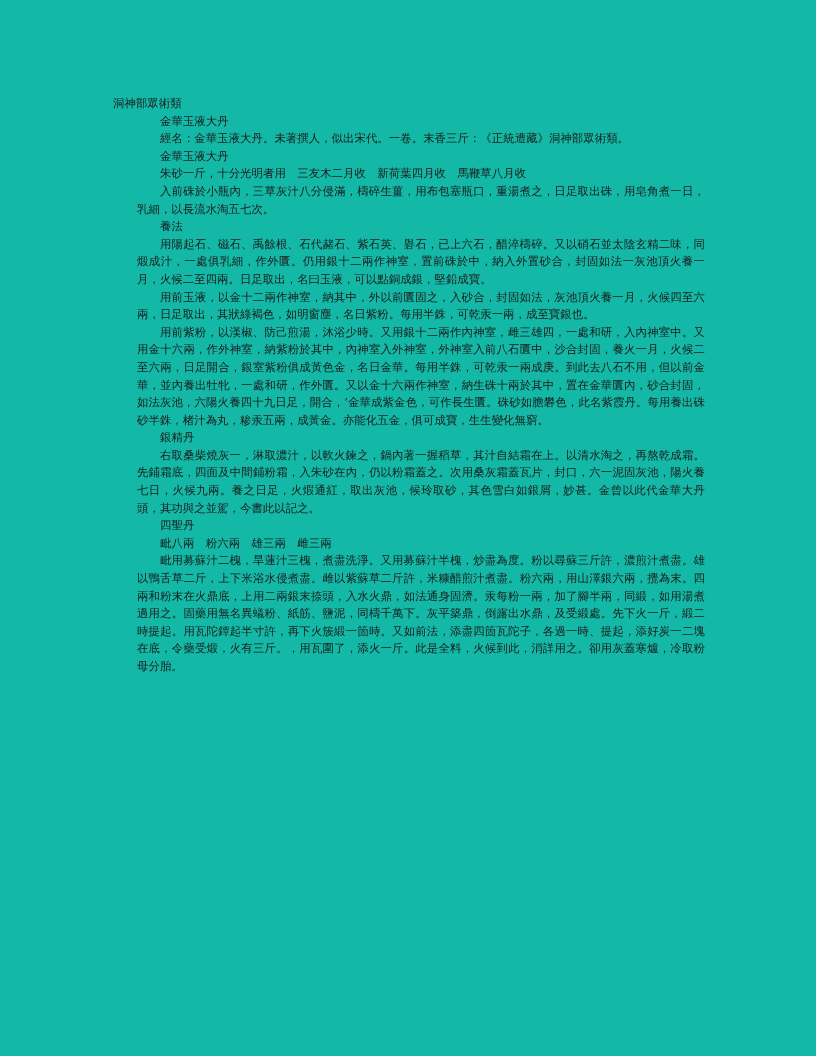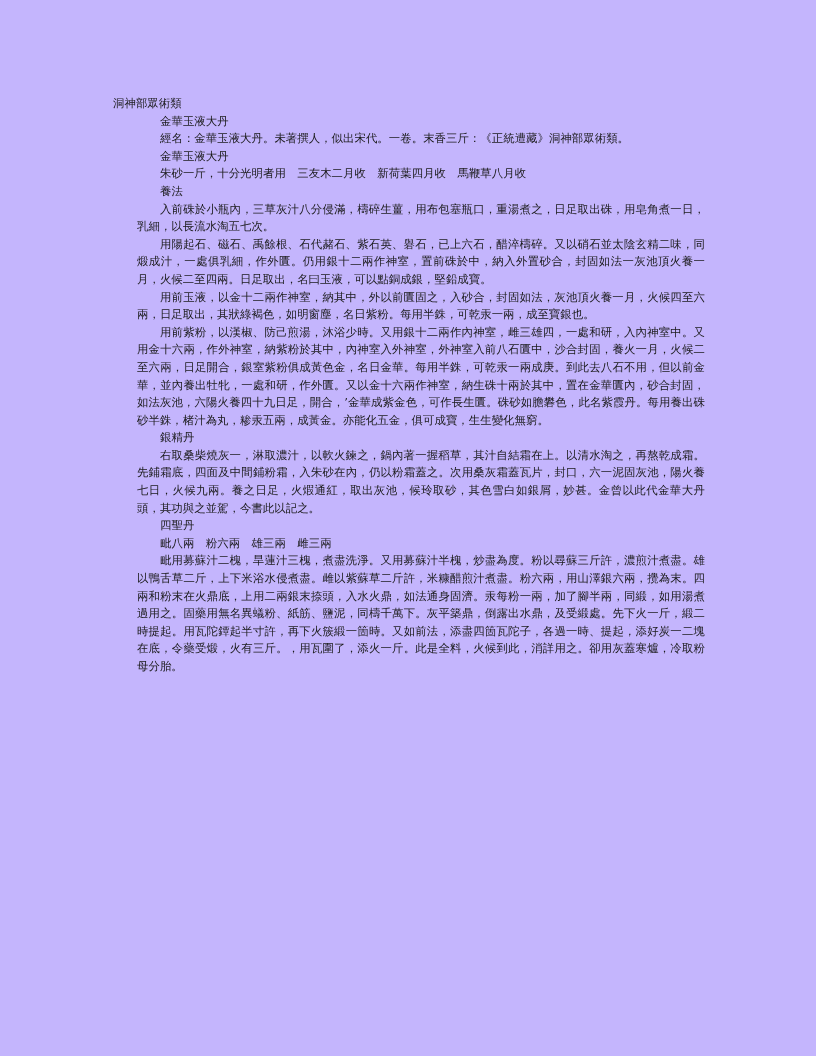--- a/index.html
+++ b/index.html
@@ -9,21 +9,21 @@
     background: #ffffff;
   }
   body {
     font-family: "DejaVu Serif", "Liberation Serif", serif;
     color: #1a1a1a;
   }
   .page {
     position: relative;
     width: 816px;
     height: 1056px;
-    background: #c4b5fd;
+    background: #14b8a6;
     overflow: hidden;
     box-sizing: border-box;
   }
   .text-body {
     position: absolute;
     left: 113px;
     top: 95px;
     width: 592px;
   }
   .para {
@@ -58,23 +58,23 @@
     <p class="para indent">金華玉液大丹</p>
 
     <p class="para indent">經名：金華玉液大丹。未著撰人，似出宋代。一卷。末香三斤：《正統遭藏》洞神部眾術類。</p>
 
     <p class="para indent">金華玉液大丹</p>
 
     <p class="para indent">朱砂一斤，十分光明者用　三友木二月收　新荷葉四月收　馬鞭草八月收</p>
 
 
 
+    <p class="para indent">入前硃於小瓶內，三草灰汁八分侵滿，檮碎生薑，用布包塞瓶口，重湯煮之，日足取出硃，用皂角煮一日，乳細，以長流水淘五七次。</p>
+
     <p class="para indent">養法</p>
-
-    <p class="para indent">入前硃於小瓶內，三草灰汁八分侵滿，檮碎生薑，用布包塞瓶口，重湯煮之，日足取出硃，用皂角煮一日，乳細，以長流水淘五七次。</p>
 
     <p class="para indent">用陽起石、磁石、禹餘根、石代赭石、紫石英、礜石，已上六石，醋淬檮碎。又以硝石並太陰玄精二味，同煅成汁，一處俱乳細，作外匱。仍用銀十二兩作神室，置前硃於中，納入外置砂合，封固如法一灰池頂火養一月，火候二至四兩。日足取出，名曰玉液，可以點銅成銀，堅鉛成寶。</p>
 
     <p class="para indent">用前玉液，以金十二兩作神室，納其中，外以前匱固之，入砂合，封固如法，灰池頂火養一月，火候四至六兩，日足取出，其狀綠褐色，如明窗塵，名日紫粉。每用半銖，可乾汞一兩，成至寶銀也。</p>
 
     <p class="para indent">用前紫粉，以漢椒、防己煎湯，沐浴少時。又用銀十二兩作內神室，雌三雄四，一處和研，入內神室中。又用金十六兩，作外神室，納紫粉於其中，內神室入外神室，外神室入前八石匱中，沙合封固，養火一月，火候二至六兩，日足開合，銀室紫粉俱成黃色金，名日金華。每用半銖，可乾汞一兩成庚。到此去八石不用，但以前金華，並內養出牡牝，一處和研，作外匱。又以金十六兩作神室，納生硃十兩於其中，置在金華匱內，砂合封固，如法灰池，六陽火養四十九日足，開合，’金華成紫金色，可作長生匱。硃砂如膽礬色，此名紫霞丹。每用養出硃砂半銖，楮汁為丸，糁汞五兩，成黃金。亦能化五金，俱可成寶，生生變化無窮。</p>
 
     <p class="para indent">銀精丹</p>
 
 

